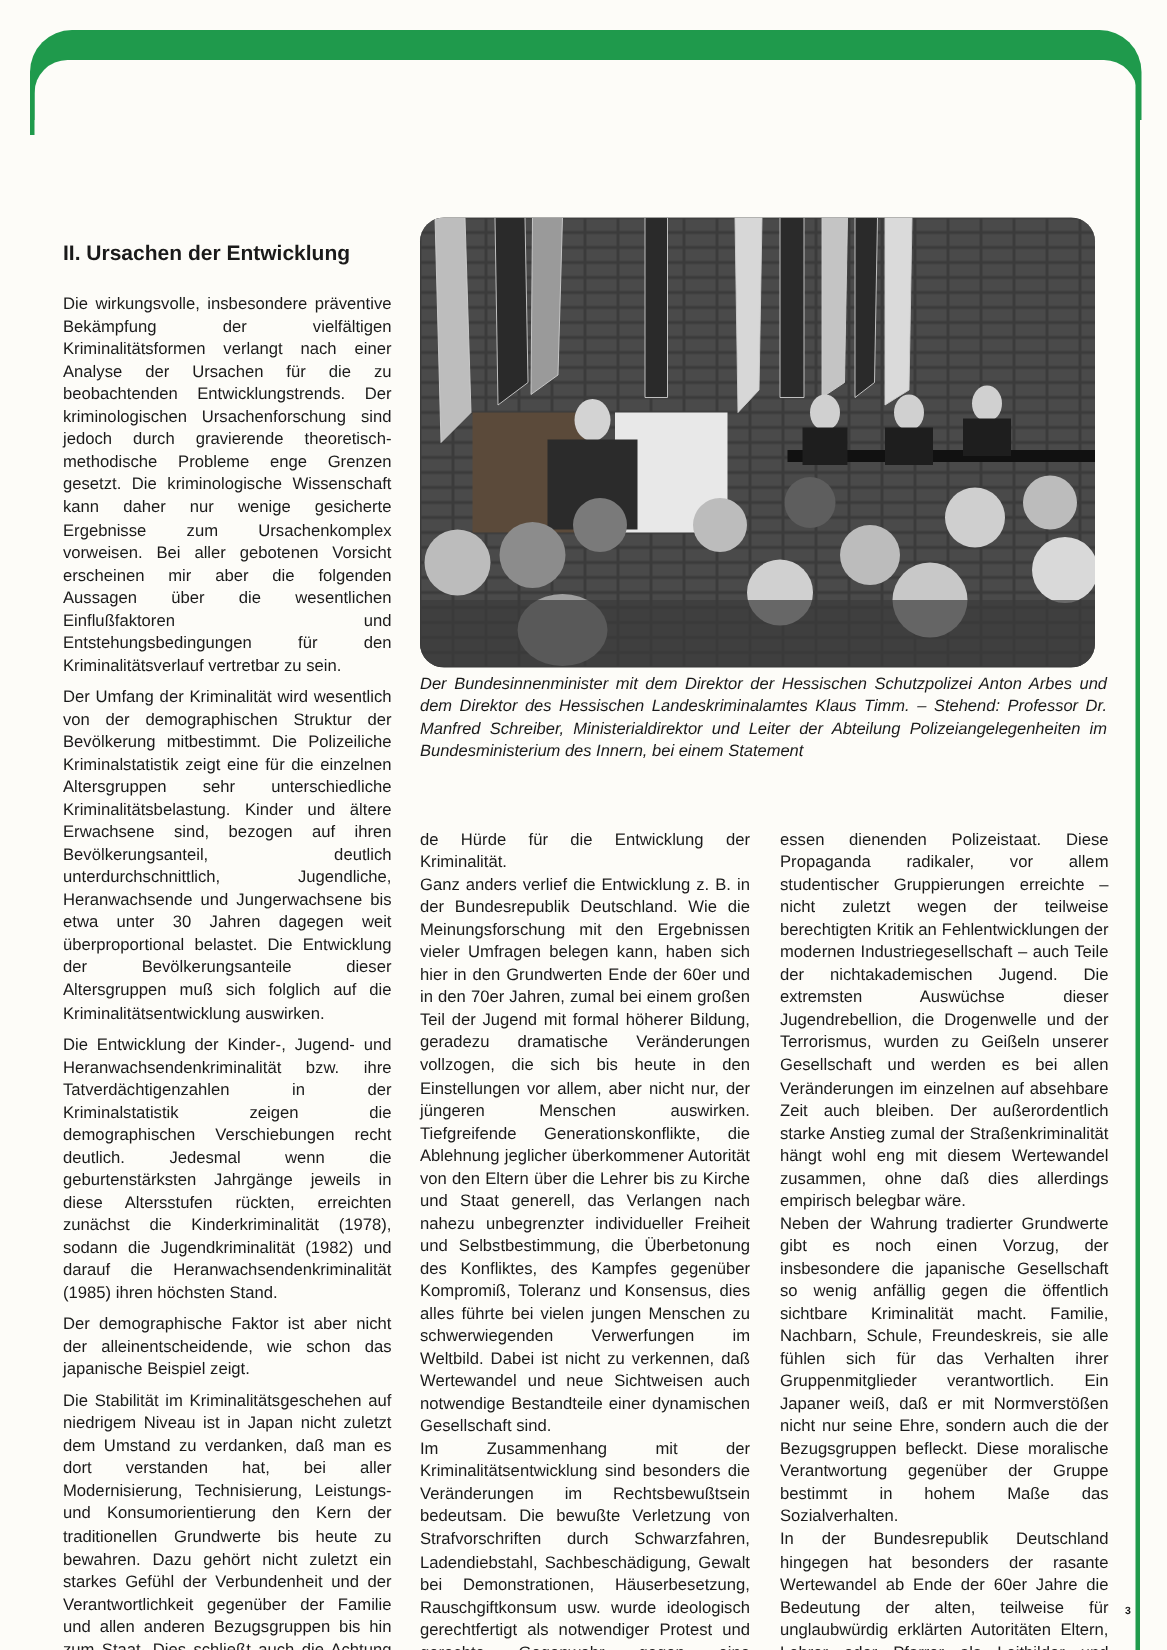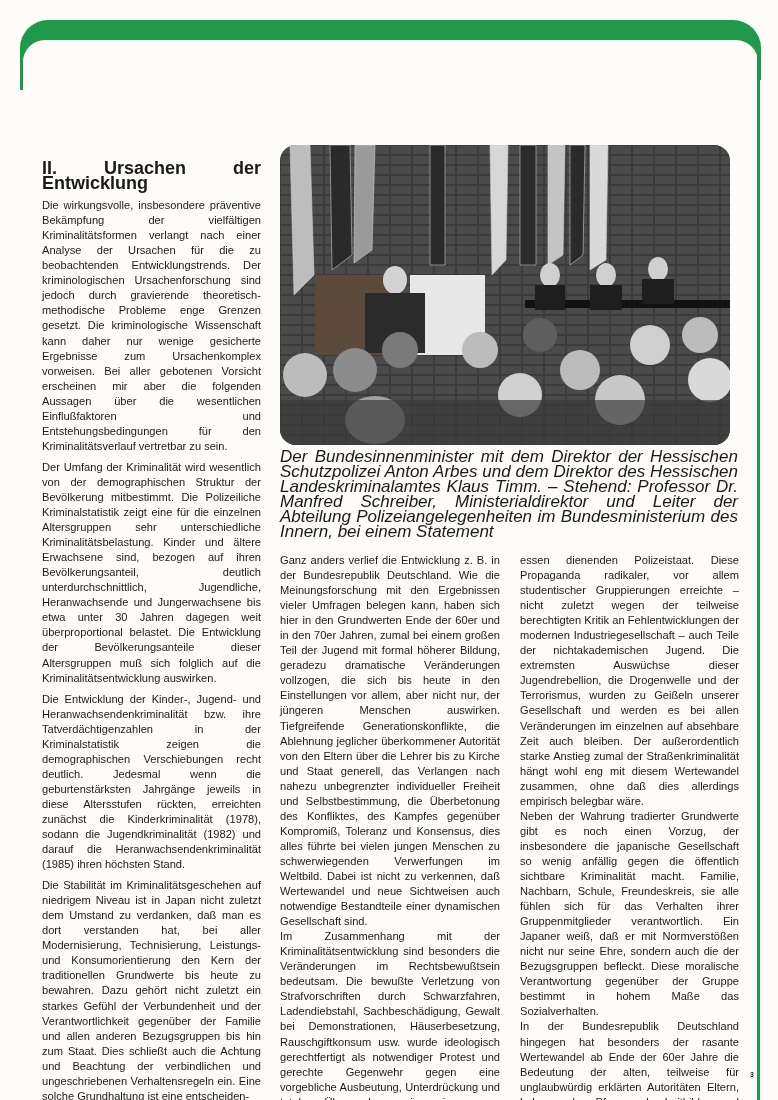--- a/index.html
+++ b/index.html
@@ -10,40 +10,41 @@
   .frame-inner { position:absolute; left:23px; top:40px; width:735px; height:1070px;
                  background:#fdfcf8; border-radius:22px 22px 0 0; }
   .frame-right { position:absolute; left:757px; top:50px; width:3px; height:1050px; background:#1f9a4c; }
   .frame-left { position:absolute; left:20px; top:50px; width:3px; height:40px; background:#1f9a4c; }
   .txt { font-size:11.1px; line-height:15.05px; text-align:justify; hyphens:manual; }
   .txt p { margin:0 0 6px 0; }
   .txt p.tight { margin:0; }
   .col1 { position:absolute; left:42px; top:147px; width:219px; }
   .col2 { position:absolute; left:280px; top:553px; width:220px; }
   .col3 { position:absolute; left:520px; top:553px; width:219px; }
-  h2 { font-size:18px; font-weight:bold; margin:14px 0 7px 0; }
+  h2 { font-size:14px; font-weight:bold; margin:14px 0 20px 0; }
   .photo { position:absolute; left:280px; top:145px; width:450px; height:300px; border-radius:16px;
            overflow:hidden; background:#6b6b6b; }
-  .caption { position:absolute; left:280px; top:449px; width:458px; font-size:17px; line-height:15px;
+  .caption { position:absolute; left:280px; top:449px; width:458px; font-size:11px; line-height:15px;
              font-style:italic; text-align:justify; }
   .pagenum { position:absolute; left:750px; top:1071px; font-size:7px; font-weight:bold; }
 </style>
 </head>
 <body>
 
 <div class="frame-top"></div>
 <div class="frame-inner"></div>
 <div class="frame-right"></div>
 <div class="frame-left"></div>
 
 <div class="col1 txt">
   <h2>II. Ursachen der Entwicklung</h2>
   <p>Die wirkungsvolle, insbesondere präventive Bekämpfung der vielfältigen Kriminalitätsformen verlangt nach einer Analyse der Ursachen für die zu beobachtenden Entwicklungstrends. Der kriminologischen Ursachenforschung sind jedoch durch gravierende theoretisch-methodische Probleme enge Grenzen gesetzt. Die kriminologische Wissenschaft kann daher nur wenige gesicherte Ergebnisse zum Ursachenkomplex vorweisen. Bei aller gebotenen Vorsicht erscheinen mir aber die folgenden Aussagen über die wesentlichen Einflußfaktoren und Entstehungsbedingungen für den Kriminalitätsverlauf vertretbar zu sein.</p>
   <p>Der Umfang der Kriminalität wird wesentlich von der demographischen Struktur der Bevölkerung mitbestimmt. Die Polizeiliche Kriminalstatistik zeigt eine für die einzelnen Altersgruppen sehr unterschiedliche Kriminalitätsbelastung. Kinder und ältere Erwachsene sind, bezogen auf ihren Bevölkerungsanteil, deutlich unterdurchschnittlich, Jugendliche, Heranwachsende und Jungerwachsene bis etwa unter 30 Jahren dagegen weit überproportional belastet. Die Entwicklung der Bevölkerungsanteile dieser Altersgruppen muß sich folglich auf die Kriminalitätsentwicklung auswirken.</p>
   <p>Die Entwicklung der Kinder-, Jugend- und Heranwachsendenkriminalität bzw. ihre Tatverdächtigenzahlen in der Kriminalstatistik zeigen die demographischen Verschiebungen recht deutlich. Jedesmal wenn die geburtenstärksten Jahrgänge jeweils in diese Altersstufen rückten, erreichten zunächst die Kinderkriminalität (1978), sodann die Jugendkriminalität (1982) und darauf die Heranwachsendenkriminalität (1985) ihren höchsten Stand.</p>
+  <p>Der demographische Faktor ist aber nicht der alleinentscheidende, wie schon das japanische Beispiel zeigt.</p>
   <p>Die Stabilität im Kriminalitätsgeschehen auf niedrigem Niveau ist in Japan nicht zuletzt dem Umstand zu verdanken, daß man es dort verstanden hat, bei aller Modernisierung, Technisierung, Leistungs- und Konsumorientierung den Kern der traditionellen Grundwerte bis heute zu bewahren. Dazu gehört nicht zuletzt ein starkes Gefühl der Verbundenheit und der Verantwortlichkeit gegenüber der Familie und allen anderen Bezugsgruppen bis hin zum Staat. Dies schließt auch die Achtung und Beachtung der verbindlichen und ungeschriebenen Verhaltensregeln ein. Eine solche Grundhaltung ist eine entscheiden-</p>
 </div>
 
 <div class="photo" title="Konferenzfoto: Redner mit Mikrofon vor Publikum, Podium mit drei Personen vor Flaggen und Backsteinwand">
   <svg width="450" height="300" viewBox="0 0 450 300">
     <defs>
       <pattern id="brick" width="22" height="10" patternUnits="userSpaceOnUse">
         <rect width="22" height="10" fill="#3b3b3b"></rect>
         <rect x="1" y="1" width="20" height="8" fill="#4a4a4a"></rect>
       </pattern>
@@ -85,20 +86,21 @@
       <ellipse cx="430" cy="235" rx="22" ry="22" fill="#d9d9d9"></ellipse>
       <ellipse cx="95" cy="275" rx="30" ry="24" fill="#a0a0a0"></ellipse>
     </g>
     <rect x="0" y="255" width="450" height="45" fill="#3a3a3a" opacity="0.7"></rect>
   </svg>
 </div>
 
 <div class="caption">Der Bundesinnenminister mit dem Direktor der Hessischen Schutzpolizei Anton Arbes und dem Direktor des Hessischen Landeskriminalamtes Klaus Timm. – Stehend: Professor Dr. Manfred Schreiber, Ministerialdirektor und Leiter der Abteilung Polizeiangelegenheiten im Bundesministerium des Innern, bei einem Statement</div>
 
 <div class="col2 txt">
+  <p class="tight">de Hürde für die Entwicklung der Kriminalität.</p>
   <p class="tight">Ganz anders verlief die Entwicklung z. B. in der Bundesrepublik Deutschland. Wie die Meinungsforschung mit den Ergebnissen vieler Umfragen belegen kann, haben sich hier in den Grundwerten Ende der 60er und in den 70er Jahren, zumal bei einem großen Teil der Jugend mit formal höherer Bildung, geradezu dramatische Veränderungen vollzogen, die sich bis heute in den Einstellungen vor allem, aber nicht nur, der jüngeren Menschen auswirken. Tiefgreifende Generationskonflikte, die Ablehnung jeglicher überkommener Autorität von den Eltern über die Lehrer bis zu Kirche und Staat generell, das Verlangen nach nahezu unbegrenzter individueller Freiheit und Selbstbestimmung, die Überbetonung des Konfliktes, des Kampfes gegenüber Kompromiß, Toleranz und Konsensus, dies alles führte bei vielen jungen Menschen zu schwerwiegenden Verwerfungen im Weltbild. Dabei ist nicht zu verkennen, daß Wertewandel und neue Sichtweisen auch notwendige Bestandteile einer dynamischen Gesellschaft sind.</p>
   <p class="tight">Im Zusammenhang mit der Kriminalitätsentwicklung sind besonders die Veränderungen im Rechtsbewußtsein bedeutsam. Die bewußte Verletzung von Strafvorschriften durch Schwarzfahren, Ladendiebstahl, Sachbeschädigung, Gewalt bei Demonstrationen, Häuserbesetzung, Rauschgiftkonsum usw. wurde ideologisch gerechtfertigt als notwendiger Protest und gerechte Gegenwehr gegen eine vorgebliche Ausbeutung, Unterdrückung und totale Überwachung in einem nur Kapitalinter-</p>
 </div>
 
 <div class="col3 txt">
   <p class="tight">essen dienenden Polizeistaat. Diese Propaganda radikaler, vor allem studentischer Gruppierungen erreichte – nicht zuletzt wegen der teilweise berechtigten Kritik an Fehlentwicklungen der modernen Industriegesellschaft – auch Teile der nichtakademischen Jugend. Die extremsten Auswüchse dieser Jugendrebellion, die Drogenwelle und der Terrorismus, wurden zu Geißeln unserer Gesellschaft und werden es bei allen Veränderungen im einzelnen auf absehbare Zeit auch bleiben. Der außerordentlich starke Anstieg zumal der Straßenkriminalität hängt wohl eng mit diesem Wertewandel zusammen, ohne daß dies allerdings empirisch belegbar wäre.</p>
   <p class="tight">Neben der Wahrung tradierter Grundwerte gibt es noch einen Vorzug, der insbesondere die japanische Gesellschaft so wenig anfällig gegen die öffentlich sichtbare Kriminalität macht. Familie, Nachbarn, Schule, Freundeskreis, sie alle fühlen sich für das Verhalten ihrer Gruppenmitglieder verantwortlich. Ein Japaner weiß, daß er mit Normverstößen nicht nur seine Ehre, sondern auch die der Bezugsgruppen befleckt. Diese moralische Verantwortung gegenüber der Gruppe bestimmt in hohem Maße das Sozialverhalten.</p>
   <p class="tight">In der Bundesrepublik Deutschland hingegen hat besonders der rasante Wertewandel ab Ende der 60er Jahre die Bedeutung der alten, teilweise für unglaubwürdig erklärten Autoritäten Eltern, Lehrer oder Pfarrer als Leitbilder und Ratgeber für das Erlernen sozialer Normen bei Teilen der Jugend erschüttert und das notwendige Grundvertrauen zwischen diesen Jugendlichen und ihren erwachsenen Bezugsper-</p>
 </div>
 

